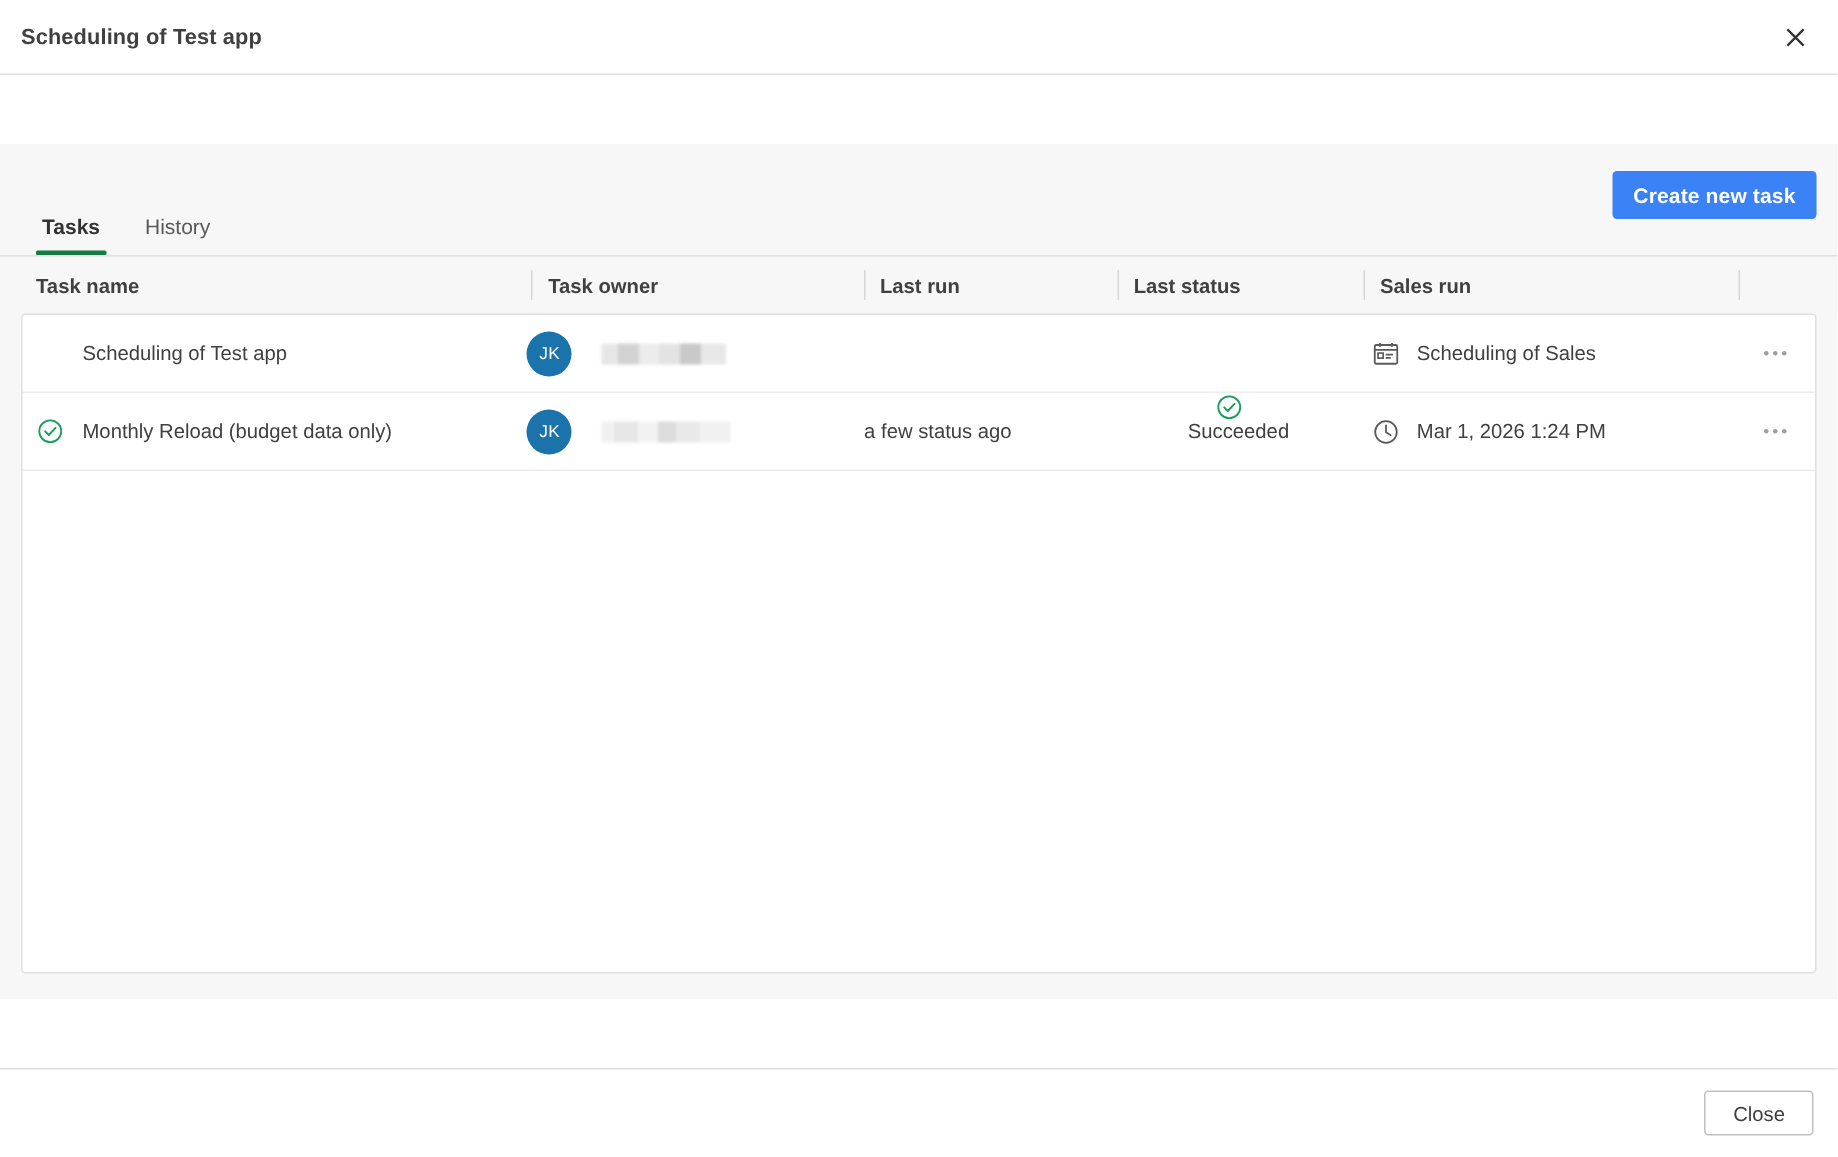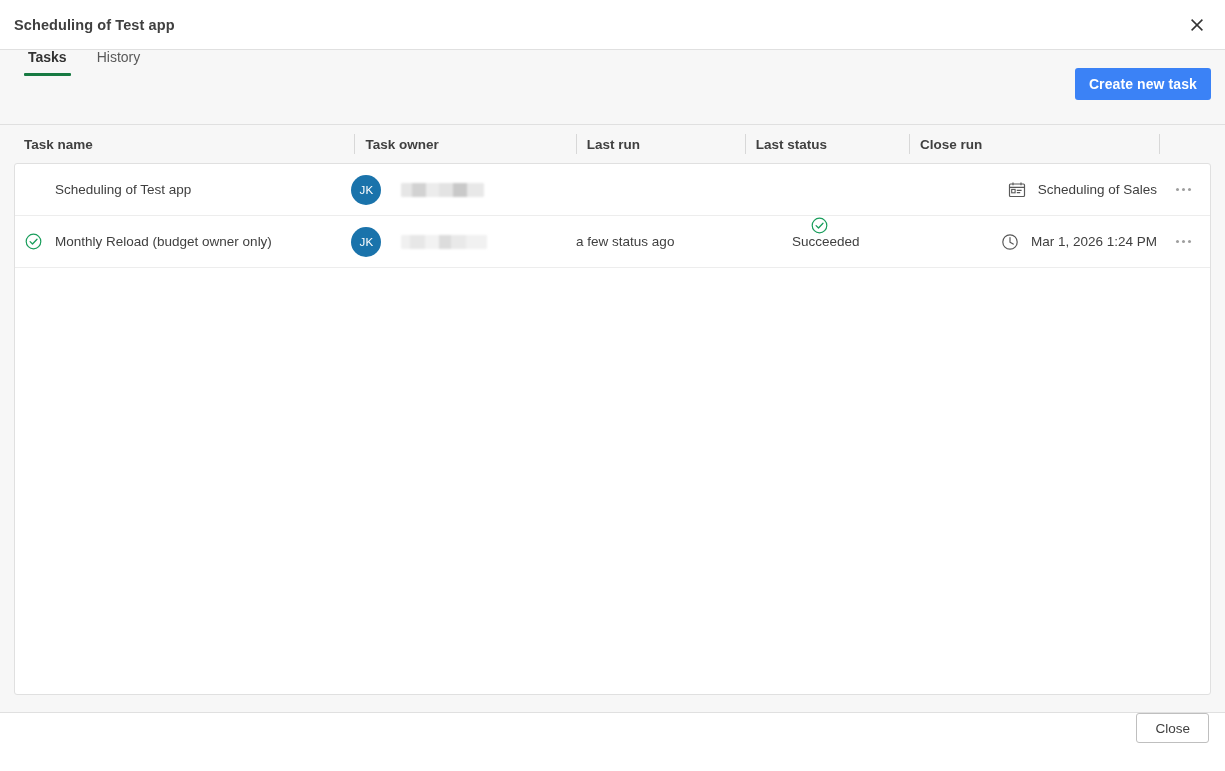--- a/index.html
+++ b/index.html
@@ -8,20 +8,21 @@
     width: 1225px; height: 771px;
     background: #ffffff;
     font-family: "Liberation Sans", sans-serif;
     color: #404040;
     overflow: hidden;
   }
   .dialog {
     width: 1225px; height: 771px;
     display: flex; flex-direction: column;
     background: #ffffff;
+    gap: 46px;
   }
 
   
   .titlebar {
     height: 50px; flex: 0 0 50px;
     background: #ffffff;
     border-bottom: 1px solid #e0e0e0;
     display: flex; align-items: center;
     padding: 0 14px 0 14px;
     position: relative;
@@ -55,21 +56,21 @@
 
   
   .tabbar {
     flex: 0 0 75px;
     position: relative;
     display: flex; align-items: flex-end;
     padding: 0 14px 0 14px;
     background: #f7f7f7;
     border-bottom: 1px solid #e0e0e0;
   }
-  .tabs { display: flex; align-items: flex-start; height: 100%; }
+  .tabs { display: flex; align-items: flex-end; height: 100%; }
   .tab {
     position: relative;
     padding: 0 14px 12px 14px;
     margin-right: 2px;
     font-size: 14px;
     color: #595959;
     cursor: pointer;
     line-height: 1;
     background: transparent;
     border: none;
@@ -163,21 +164,21 @@
     height: 100%;
     font-size: 13.5px;
     color: #404040;
     overflow: hidden;
     white-space: nowrap;
   }
   .cell.name     { width: 326px; padding-left: 10px; }
   .cell.owner    { width: 225px; padding-left: 11px; }
   .cell.lastrun  { width: 172px; padding-left: 11px; }
   .cell.status   { width: 167px; padding-left: 11px; flex-direction: column; }
-  .cell.nextrun  { width: 254px; padding-left: 11px; justify-content: flex-end; }
+  .cell.nextrun  { width: 254px; padding-left: 11px; }
   .cell.actions  { width: 53px; justify-content: center; }
 
   .statusdot {
     width: 22px; flex: 0 0 22px;
     display: flex; align-items: center; justify-content: flex-start;
     margin-right: 8px;
   }
   .name-text { color: #404040; }
 
   .avatar {
@@ -228,21 +229,21 @@
     display: block;
   }
 
   .spacer { flex: 1 1 auto; }
 
   
   .footer {
     flex: 0 0 59px;
     border-top: 1px solid #e0e0e0;
     background: #ffffff;
-    display: flex; justify-content: flex-end;
+    display: flex; align-items: center; justify-content: flex-end;
     padding: 0 16px;
   }
   .close-action {
     background: #ffffff;
     border: 1px solid #bfbfbf;
     border-radius: 3px;
     height: 30px;
     padding: 0 18px;
     font-size: 13.5px;
     color: #404040;
@@ -277,21 +278,21 @@
       </div>
       <button class="create-btn">Create new task</button>
     </div>
 
     <div class="colheader">
       <div class="inner">
         <div class="col first c-name">Task name</div>
         <div class="col c-owner">Task owner</div>
         <div class="col c-lastrun">Last run</div>
         <div class="col c-status">Last status</div>
-        <div class="col c-nextrun">Close run</div>
+        <div class="col c-nextrun">Sales run</div>
         <div class="col c-actions"></div>
       </div>
     </div>
 
     <div class="cardwrap">
       <div class="card">
 
         <div class="row">
           <div class="cell name">
             <span class="statusdot"></span>
@@ -325,21 +326,21 @@
         </div>
 
         <div class="row">
           <div class="cell name">
             <span class="statusdot">
               <svg width="17" height="17" viewBox="0 0 17 17">
                 <circle cx="8.5" cy="8.5" r="7.3" fill="none" stroke="#1a9e5c" stroke-width="1.2"></circle>
                 <path d="M5.1 8.6 L7.5 11 L12 6.2" fill="none" stroke="#1a9e5c" stroke-width="1.3" stroke-linecap="round" stroke-linejoin="round"></path>
               </svg>
             </span>
-            <span class="name-text">Monthly Reload (budget owner only)</span>
+            <span class="name-text">Monthly Reload (budget data only)</span>
           </div>
           <div class="cell owner">
             <span class="avatar">JK</span>
             <span class="redacted r2"></span>
           </div>
           <div class="cell lastrun">a few status ago</div>
           <div class="cell status">
             <span class="icon-lead">
               <svg width="17" height="17" viewBox="0 0 17 17">
                 <circle cx="8.5" cy="8.5" r="7.3" fill="none" stroke="#1a9e5c" stroke-width="1.2"></circle>

